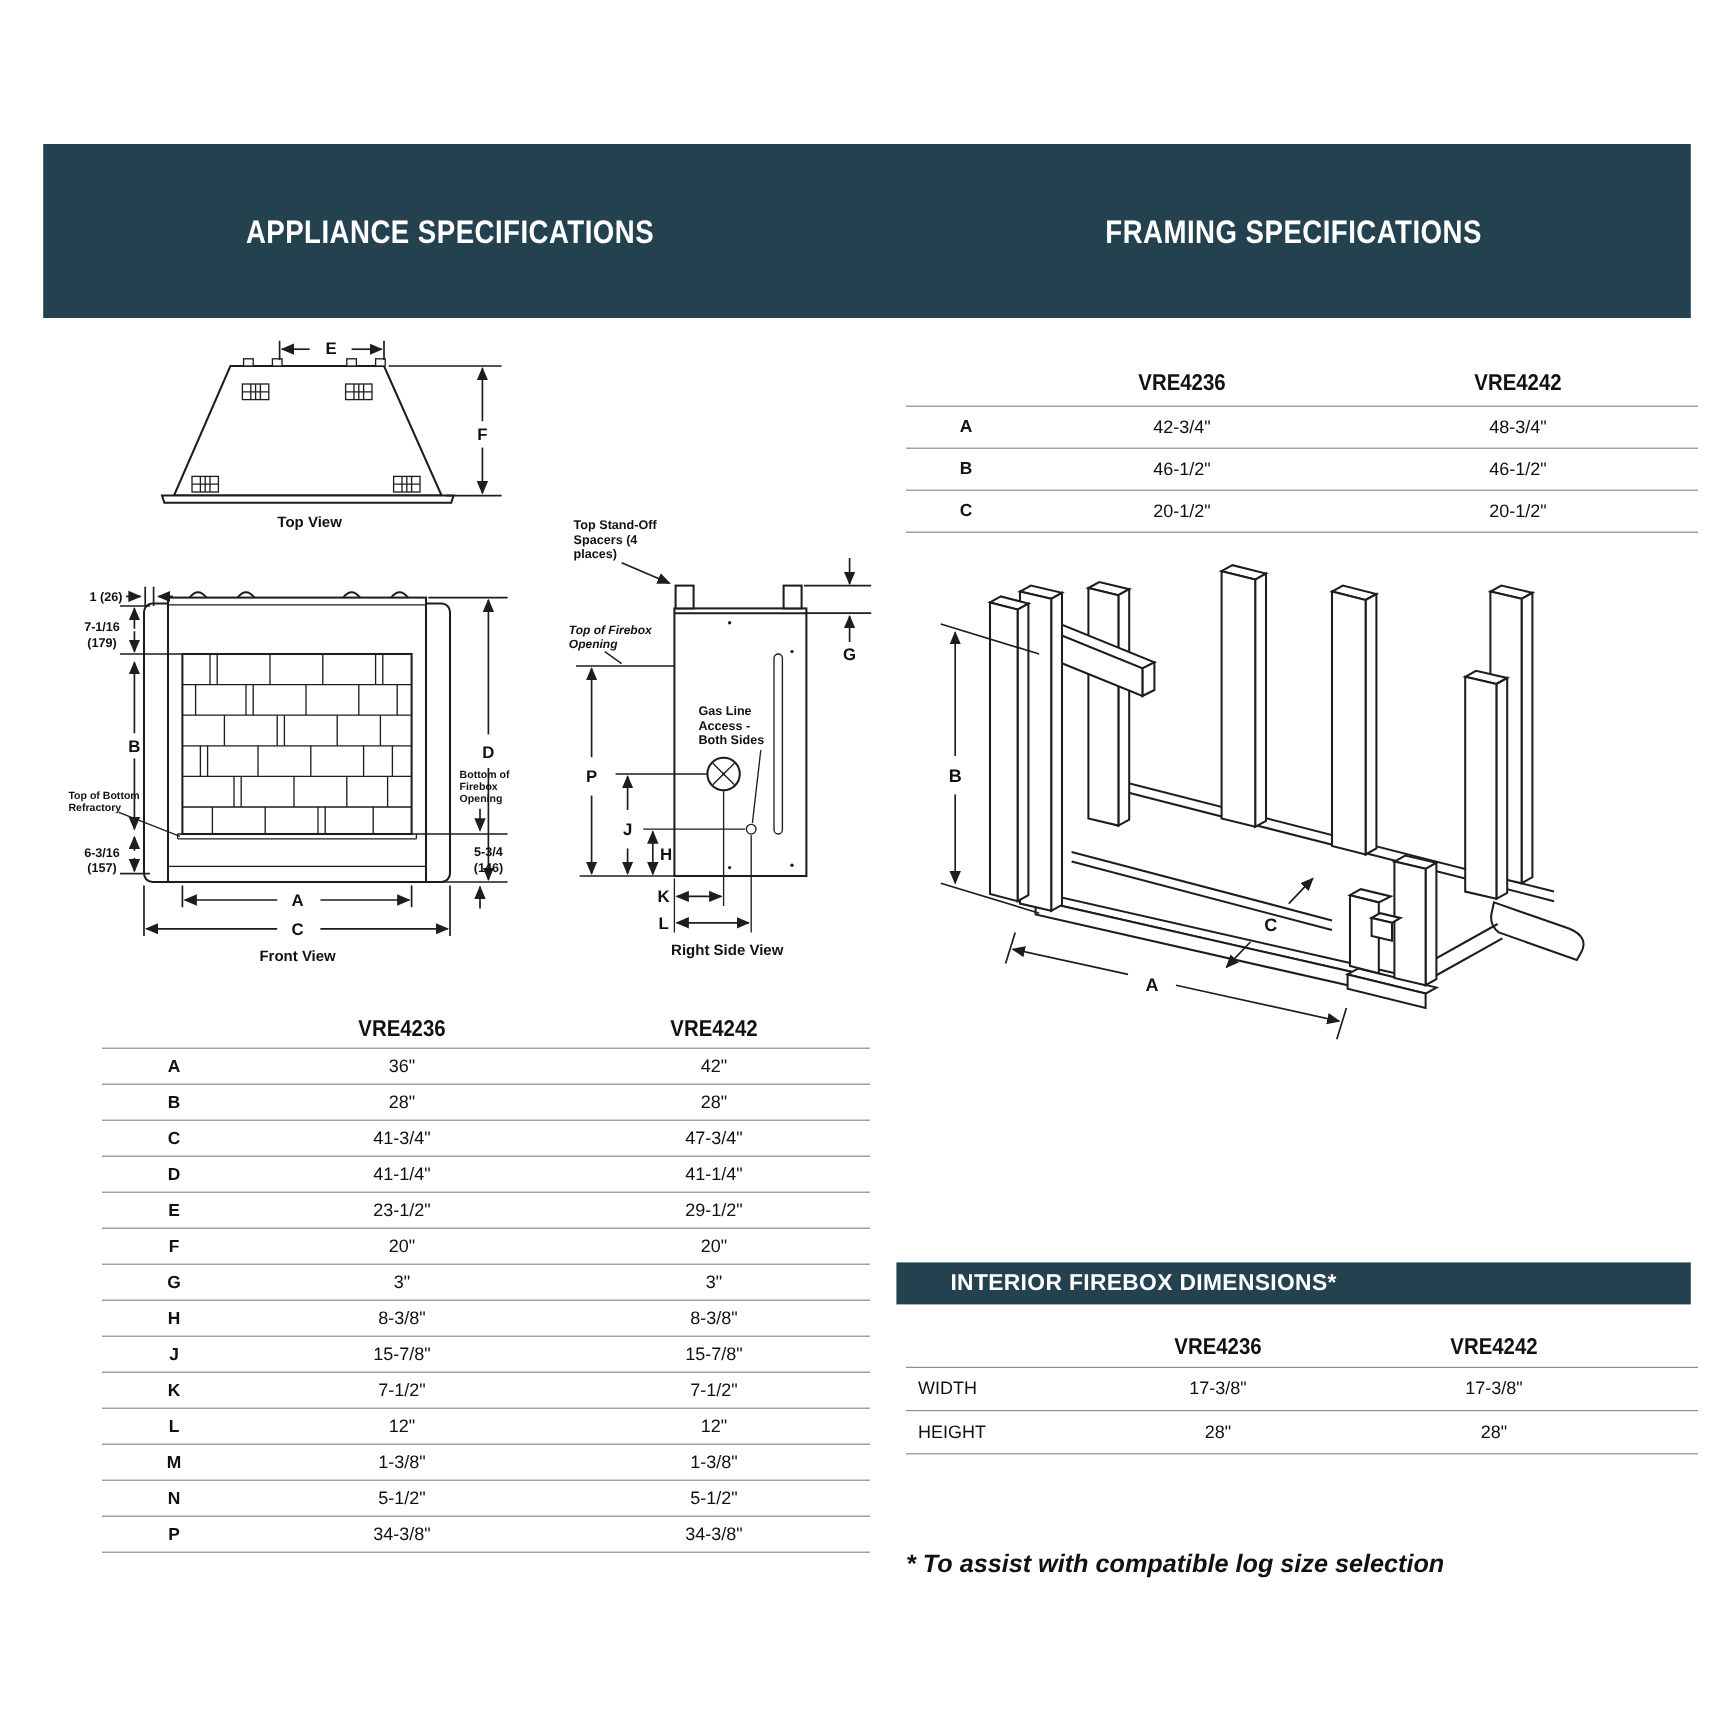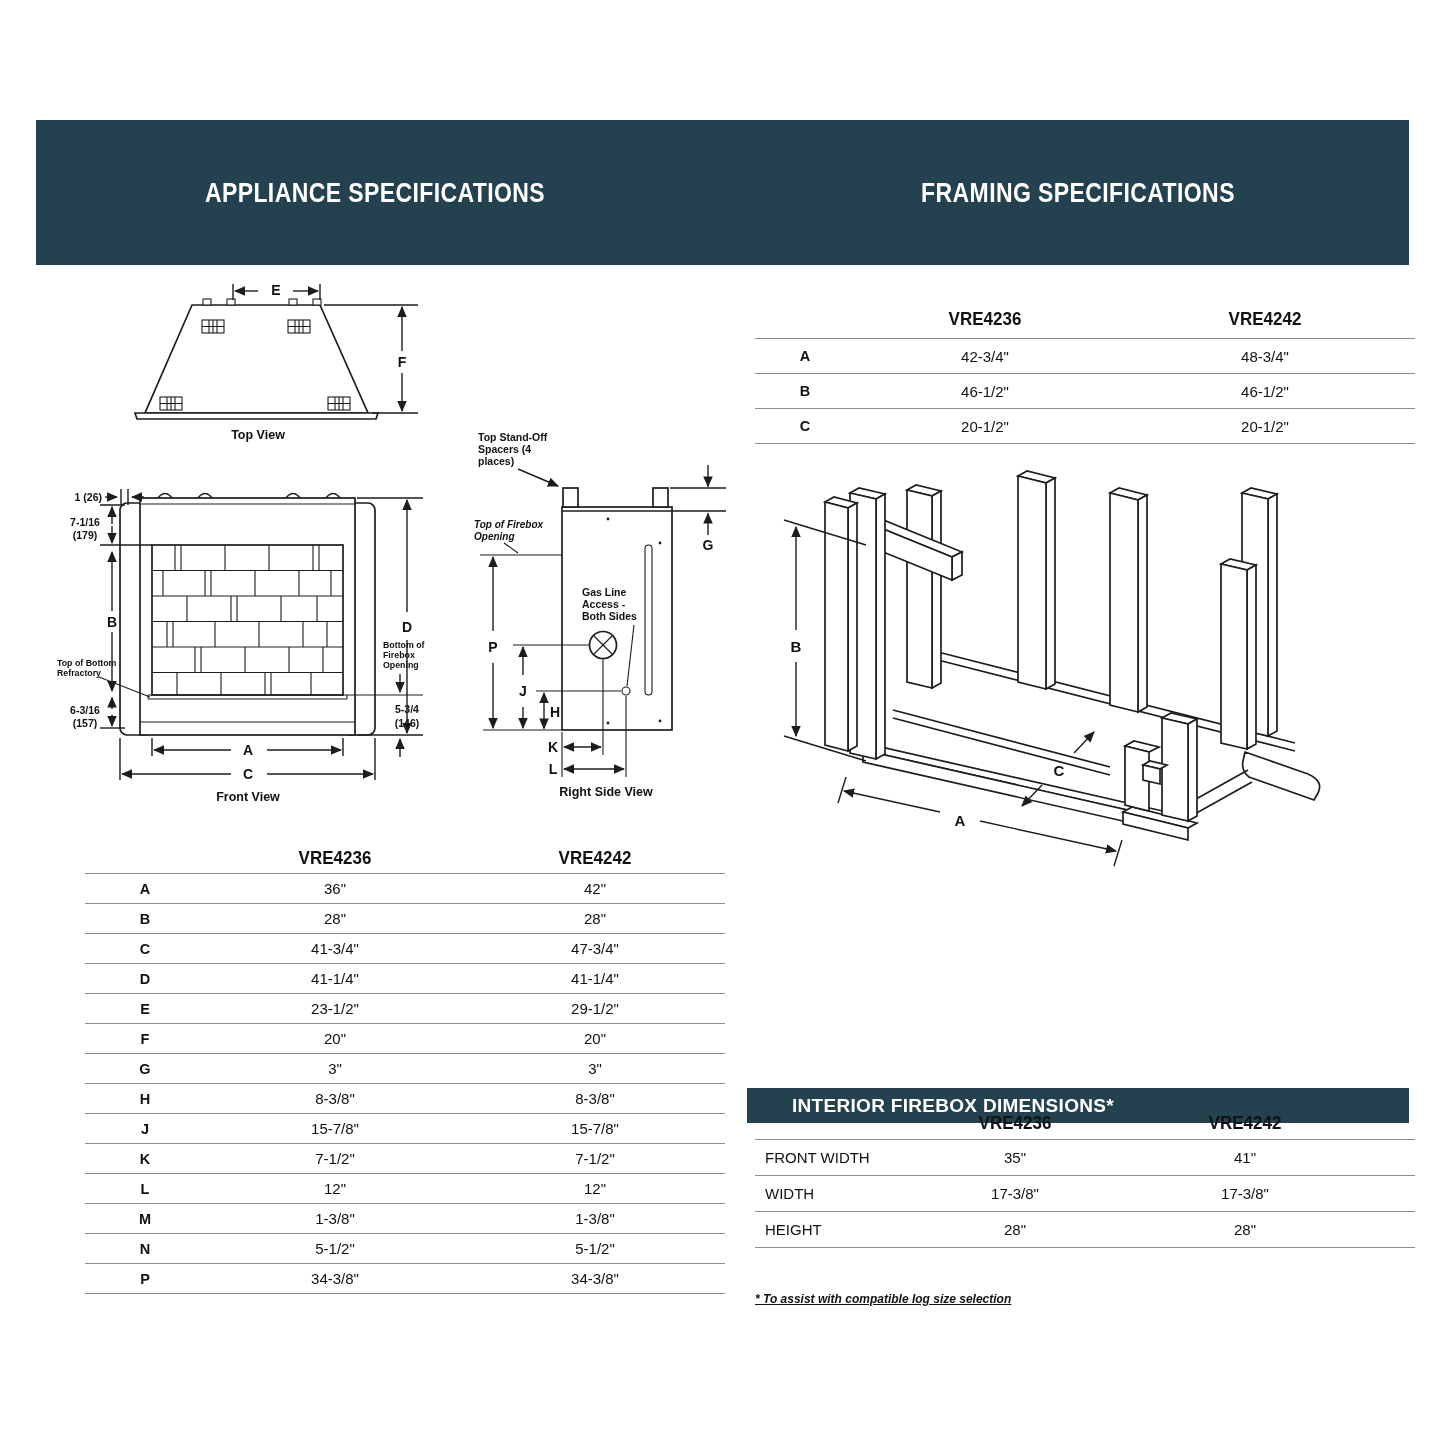--- a/index.html
+++ b/index.html
@@ -12,21 +12,21 @@
   
   .trow{display:grid;align-items:center;border-top:1.5px solid #8d8d8d;}
   .trow.head{border-top:none;}
   .trow.last{border-bottom:1.5px solid #8d8d8d;}
   .hcell{font-weight:bold;font-size:17px;text-align:center;transform:scaleY(1.12);}
   .lcell{font-weight:bold;font-size:14.5px;text-align:center;}
   .vcell{font-size:15px;text-align:center;}
   .fb-label{font-size:15px;text-align:left;padding-left:10px;}
   .fb-banner{background:#244150;color:#fff;font-weight:bold;font-size:19px;
              line-height:35px;padding-left:45px;letter-spacing:.3px;}
-  .footnote{font-size:12px;font-weight:bold;font-style:italic;text-decoration:underline;}
+  .footnote{font-size:21px;font-weight:bold;font-style:italic;}
   
   svg{overflow:visible;}
   .ln{stroke:#1d1d1d;stroke-width:1.7;fill:none;}
   .lnw{stroke:#1d1d1d;stroke-width:1.7;fill:#fff;}
   .thin{stroke:#1d1d1d;stroke-width:1.1;fill:none;}
   .dim{stroke:#1d1d1d;stroke-width:1.4;fill:none;}
   .dl{font:bold 14px "Liberation Sans",sans-serif;fill:#111;}
   .dl15{font:bold 15px "Liberation Sans",sans-serif;fill:#111;}
   .sm{font:bold 10.5px "Liberation Sans",sans-serif;fill:#111;}
   .xs{font:bold 8.8px "Liberation Sans",sans-serif;fill:#111;}
@@ -378,33 +378,28 @@
       <div class="vcell">5-1/2"</div>
       <div class="vcell">5-1/2"</div>
     </div>
     <div class="trow last" style="grid-template-columns:120px 260px 260px;height:29px;">
       <div class="lcell">P</div>
       <div class="vcell">34-3/8"</div>
       <div class="vcell">34-3/8"</div>
     </div>
   </div>
 
-  <div class="abs fb-banner" style="left:747px;top:1088px;width:617px;height:35px;">INTERIOR FIREBOX DIMENSIONS*</div>
+  <div class="abs fb-banner" style="left:747px;top:1052px;width:617px;height:35px;">INTERIOR FIREBOX DIMENSIONS*</div>
   <div class="abs" style="left:755px;top:1087px;width:660px;">
     <div class="trow head" style="grid-template-columns:150px 220px 240px;height:52px;align-items:end;padding-bottom:6px;box-sizing:border-box;">
       <div></div>
       <div class="hcell">VRE4236</div>
       <div class="hcell">VRE4242</div>
     </div>
     <div class="trow" style="grid-template-columns:150px 220px 240px;height:35px;">
-      <div class="fb-label">FRONT WIDTH</div>
-      <div class="vcell">35"</div>
-      <div class="vcell">41"</div>
-    </div>
-    <div class="trow" style="grid-template-columns:150px 220px 240px;height:35px;">
       <div class="fb-label">WIDTH</div>
       <div class="vcell">17-3/8"</div>
       <div class="vcell">17-3/8"</div>
     </div>
     <div class="trow last" style="grid-template-columns:150px 220px 240px;height:35px;">
       <div class="fb-label">HEIGHT</div>
       <div class="vcell">28"</div>
       <div class="vcell">28"</div>
     </div>
   </div>

